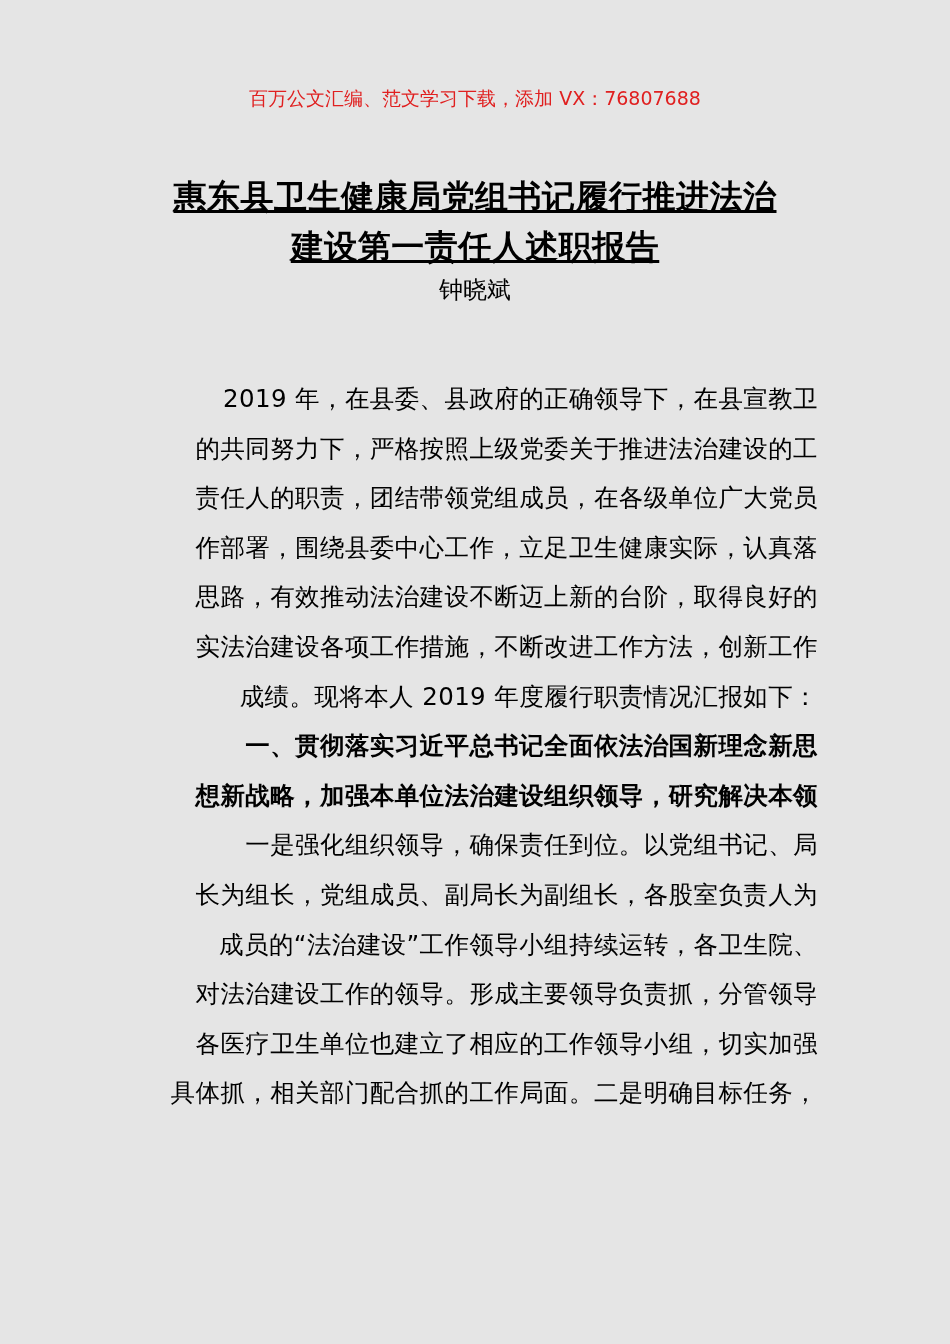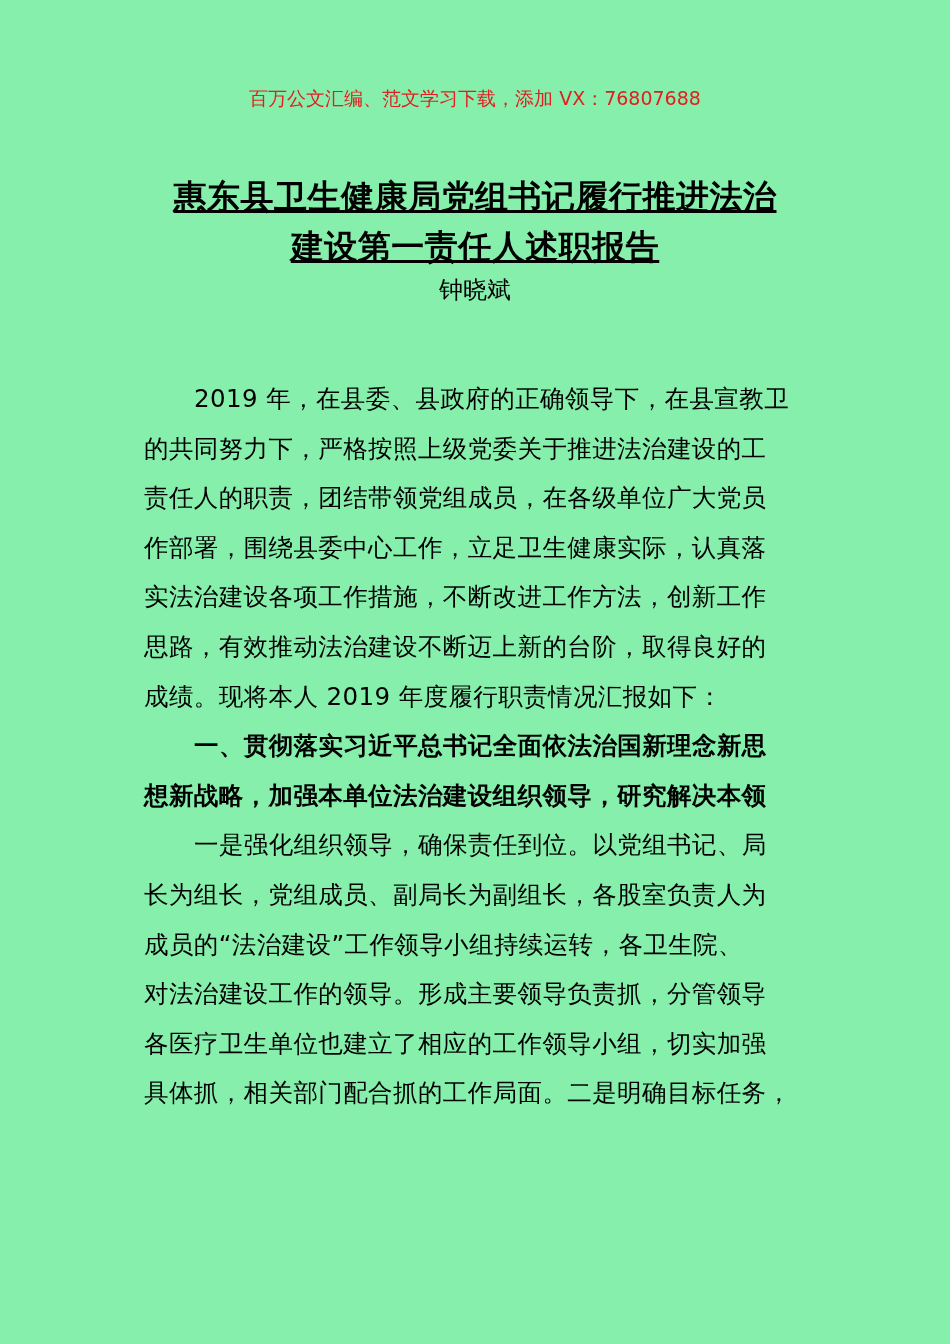--- a/index.html
+++ b/index.html
@@ -13,21 +13,21 @@
       position: relative;
       overflow: hidden;
       font-family: "DejaVu Sans", sans-serif;
       color: #000000;
     }
     .page {
       position: absolute;
       left: 0; top: 0;
       width: 950px;
       height: 1344px;
-      background: #86efac;
+      background: #e5e5e5;
     }
     .watermark {
       position: absolute;
       top: 84px;
       left: 0;
       width: 950px;
       text-align: center;
       font-size: 19px;
       line-height: 28px;
       color: #e02020;
@@ -50,22 +50,23 @@
       top: 272px;
       left: 0;
       width: 950px;
       text-align: center;
       font-size: 24px;
       line-height: 36px;
     }
     .body {
       position: absolute;
       top: 374px;
-      left: 144px;
+      left: 128px;
       width: 690px;
+      text-align: right;
     }
     .line-row {
       display: block;
       height: 49.6px;
       line-height: 49.6px;
       font-size: 24.5px;
       white-space: nowrap;
       letter-spacing: 0.4px;
     }
     .indent { padding-left: 50px; }
@@ -84,22 +85,22 @@
   </div>
 
   <div class="author">钟晓斌</div>
 
   <div class="body">
     <div>
       <span class="line-row indent">2019 年，在县委、县政府的正确领导下，在县宣教卫</span>
       <span class="line-row">的共同努力下，严格按照上级党委关于推进法治建设的工</span>
       <span class="line-row">责任人的职责，团结带领党组成员，在各级单位广大党员</span>
       <span class="line-row">作部署，围绕县委中心工作，立足卫生健康实际，认真落</span>
+      <span class="line-row">思路，有效推动法治建设不断迈上新的台阶，取得良好的</span>
       <span class="line-row">实法治建设各项工作措施，不断改进工作方法，创新工作</span>
-      <span class="line-row">思路，有效推动法治建设不断迈上新的台阶，取得良好的</span>
       <span class="line-row">成绩。现将本人 2019 年度履行职责情况汇报如下：</span>
     </div>
     <div>
       <span class="line-row indent bold">一、贯彻落实习近平总书记全面依法治国新理念新思</span>
       <span class="line-row bold">想新战略，加强本单位法治建设组织领导，研究解决本领</span>
     </div>
     <div>
       <span class="line-row indent">一是强化组织领导，确保责任到位。以党组书记、局</span>
       <span class="line-row">长为组长，党组成员、副局长为副组长，各股室负责人为</span>
       <span class="line-row">成员的“法治建设”工作领导小组持续运转，各卫生院、</span>

